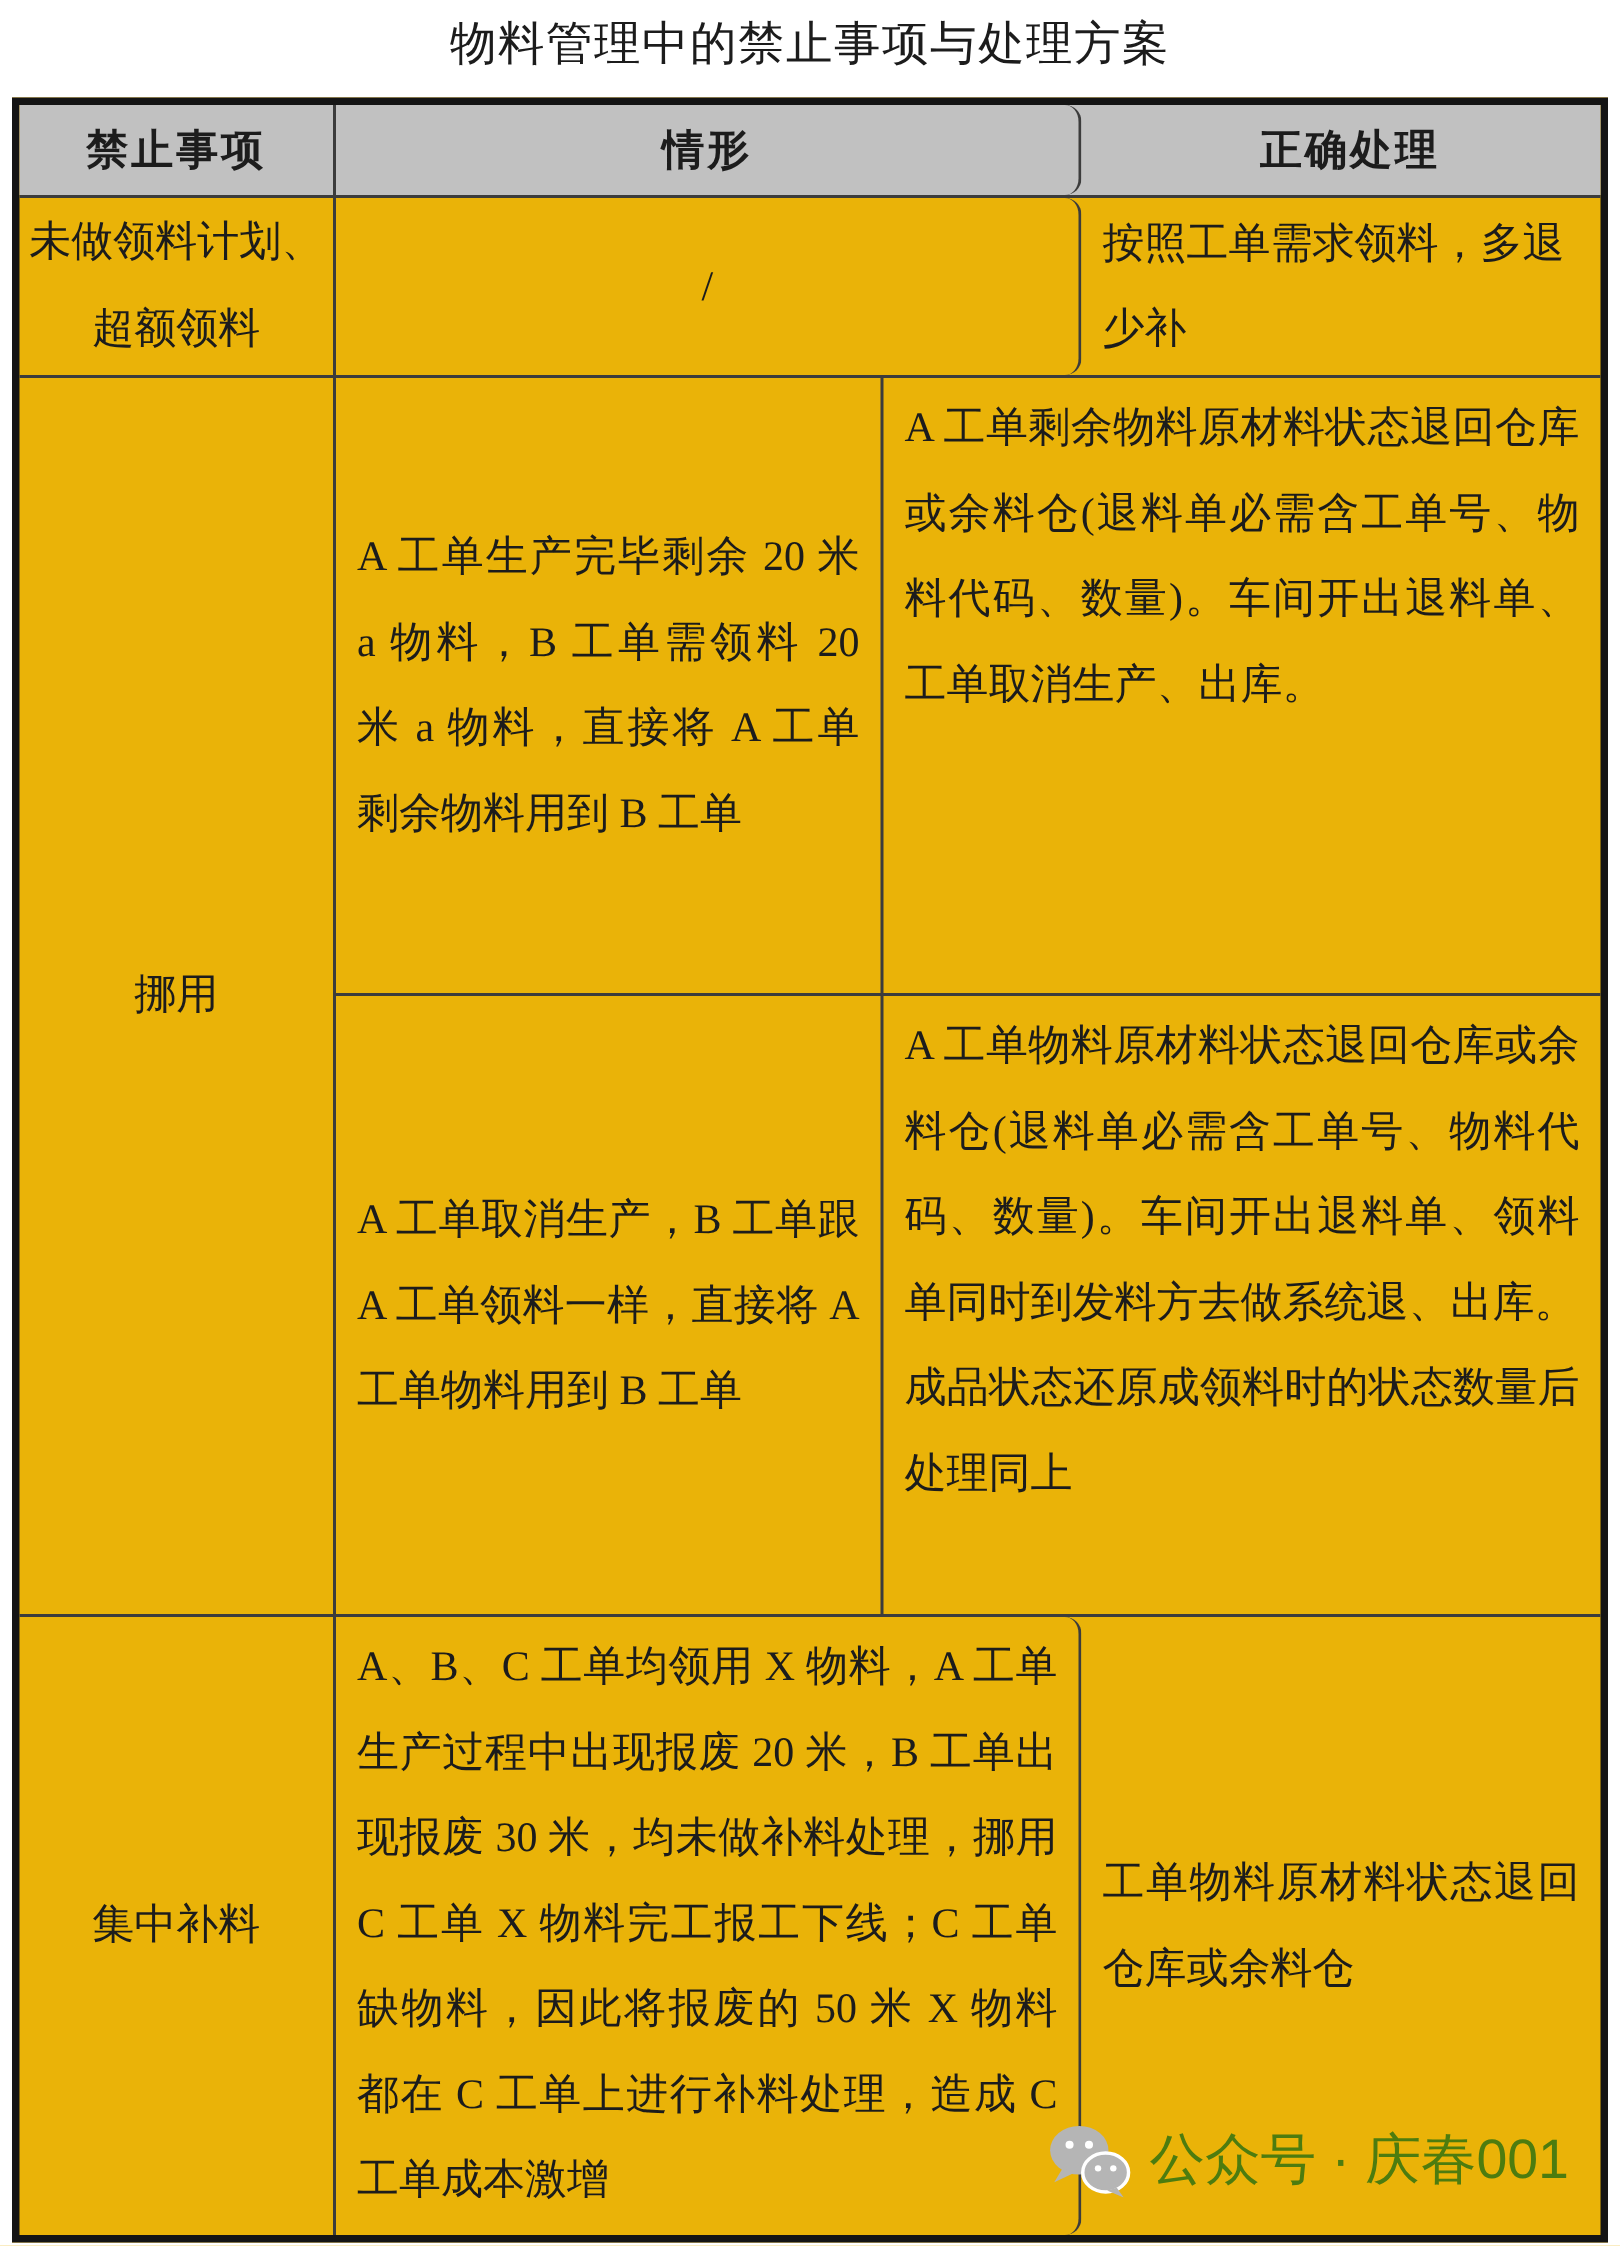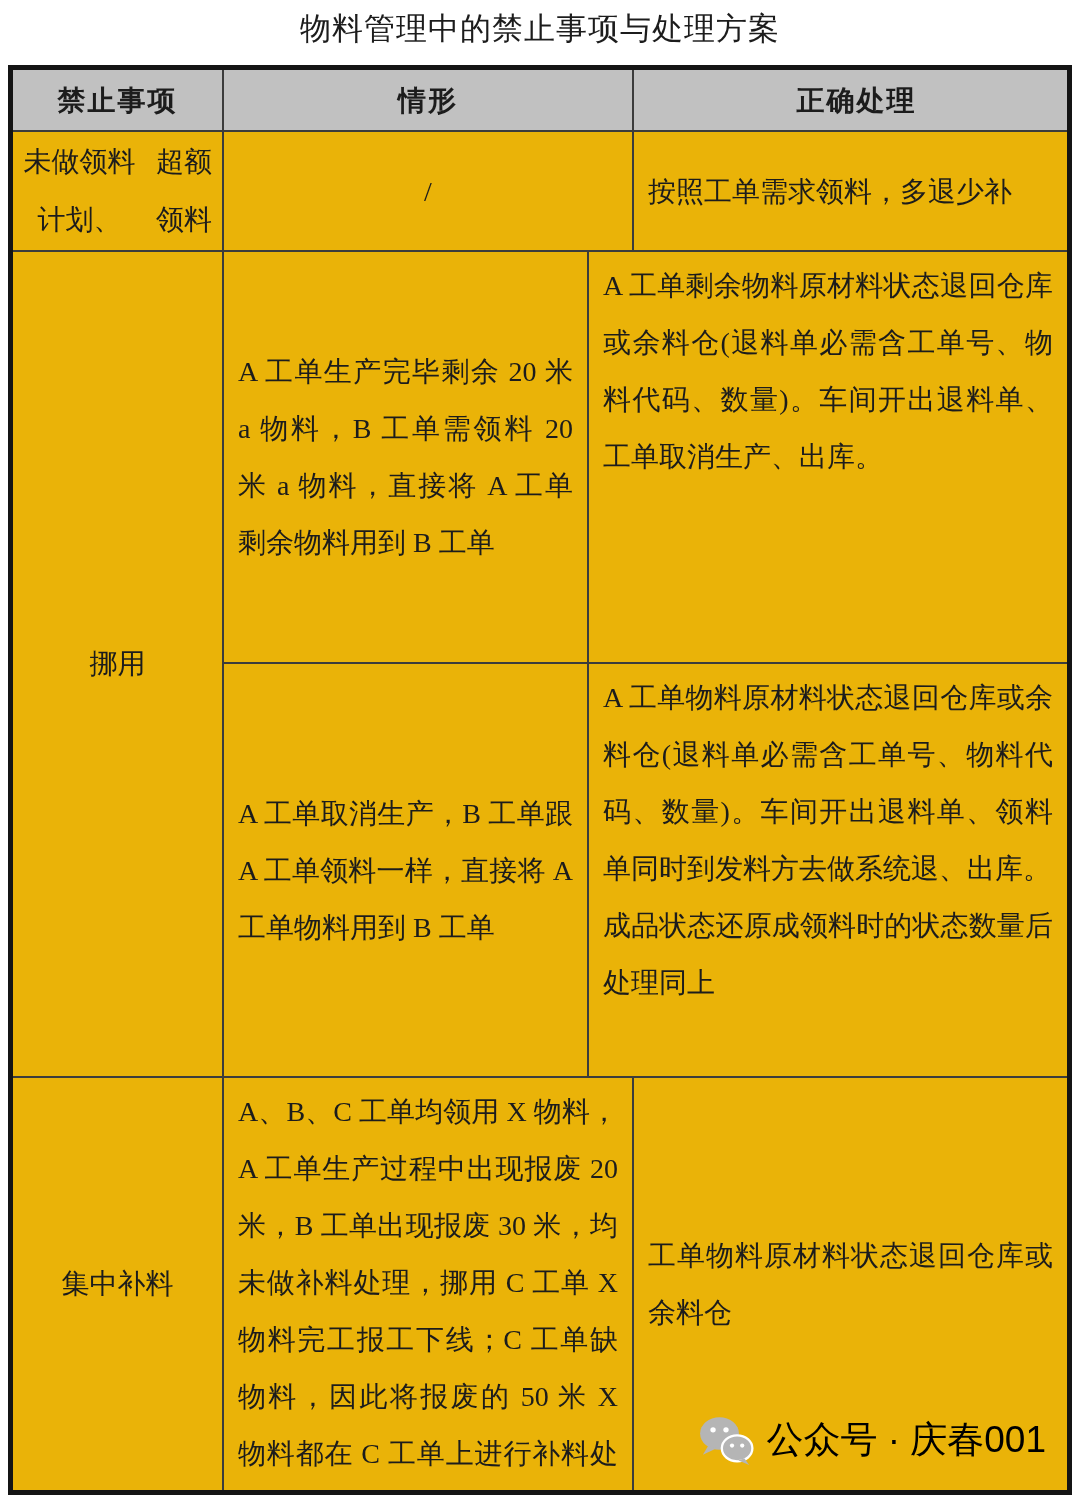--- a/index.html
+++ b/index.html
@@ -21,51 +21,51 @@
     left:8px; top:65px;
     width:1064px;
     border:5px solid #141414;
     background:#eab308;
     font-size:28px;
     line-height:57px;
   }
   .trow { display:flex; width:100%; }
   .trow + .trow { border-top:2px solid #3c3c3c; }
   .c1 { width:211px; flex:none; border-right:2px solid #3c3c3c; }
-  .c2 { width:410px; flex:none; border-right:2px solid #3c3c3c; }
+  .c2 { width:497px; flex:none; border-right:2px solid #3c3c3c;border-radius:11px; }
   .c3 { flex:1;padding-left:12px; }
   .head-row { height:60px; background:#c1c1c1; }
   .head-row .cell {
     display:flex; align-items:center; justify-content:center;
     font-weight:bold; letter-spacing:2px;
   }
   .row-1 { height:120px; }
   .row-2 { height:826px; }
   .row-3 { height:414px; }
-  .v-center { display:flex; flex-direction:row; align-items:center; justify-content:center; text-align:center; }
+  .v-center { display:flex; flex-direction:column; align-items:center; justify-content:center; text-align:center; }
   .v-center-left { display:flex; flex-direction:column; justify-content:center; }
   .pad { padding:16px 14px; }
   .item-cell { line-height:58px; }
   .subwrap { flex:1; display:flex; flex-direction:column; }
   .subrow { display:flex; width:100%; }
   .subrow + .subrow { border-top:2px solid #3c3c3c; }
   .subrow-a { height:410px; flex:none; }
   .subrow-b { flex:1; }
   .sub-c2 { width:365px; flex:none; border-right:2px solid #3c3c3c; }
   .sub-c3 { flex:1; }
   .just { text-align:justify; }
   .flow-top { padding-top:5px; }
   .slash-cell { display:flex; align-items:center; justify-content:center; }
   .watermark {
     position:absolute;
     right:34px; top:1414px;
     display:flex; align-items:center; gap:12px;
     font-family:"Liberation Sans","DejaVu Sans",sans-serif;
     font-size:37px;
-    color:#000000;
+    color:#4d7c0f;
     line-height:52px;
   }
   .wm-icon { width:56px; height:50px; flex:none; }
 </style>
 </head>
 <body>
 
 <div class="doc-title">物料管理中的禁止事项与处理方案</div>
 
 <div class="ptable">

